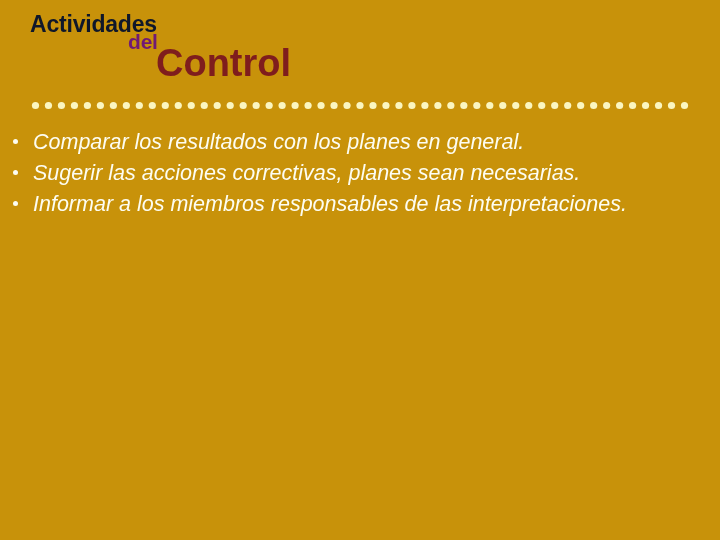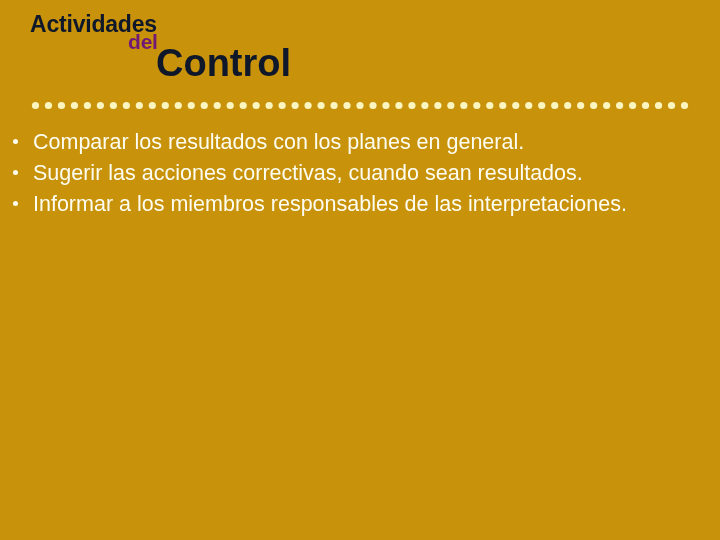--- a/index.html
+++ b/index.html
@@ -51,21 +51,21 @@
     letter-spacing: -0.2px;
     white-space: nowrap;
   }
   #title-main {
     position: absolute;
     left: 156px;
     top: 44px;
     font-size: 38px;
     font-weight: bold;
     line-height: 1.0;
-    color: #0f172a;
+    color: #7f1d1d;
     letter-spacing: 0px;
     white-space: nowrap;
   }
 
   
   #divider {
     position: absolute;
     left: 29px;
     top: 100px;
     width: 662px;
@@ -94,20 +94,21 @@
     position: absolute;
     left: 1px;
     top: 11px;
     width: 5px;
     height: 5px;
     border-radius: 50%;
     background: #fdfdf2;
   }
   .bullet-row .btext {
     display: block;
+    font-style: italic;
   }
   
 </style>
 </head>
 <body>
 
 <div id="slide">
 
   <div id="title-block">
     <div id="title-pre">Actividades</div>
@@ -171,21 +172,21 @@
       </g>
   </svg>
 
   <ul id="bullets" style="list-style:none;margin:0;padding:0;">
       <li class="bullet-row">
         <span class="marker"></span>
         <span class="btext">Comparar los resultados con los planes en general.</span>
       </li>
       <li class="bullet-row">
         <span class="marker"></span>
-        <span class="btext">Sugerir las acciones correctivas, cuando sean resultados.</span>
+        <span class="btext">Sugerir las acciones correctivas, planes sean necesarias.</span>
       </li>
       <li class="bullet-row">
         <span class="marker"></span>
         <span class="btext">Informar a los miembros responsables de las interpretaciones.</span>
       </li>
     </ul>
 
 </div>
 
 </body></html>

